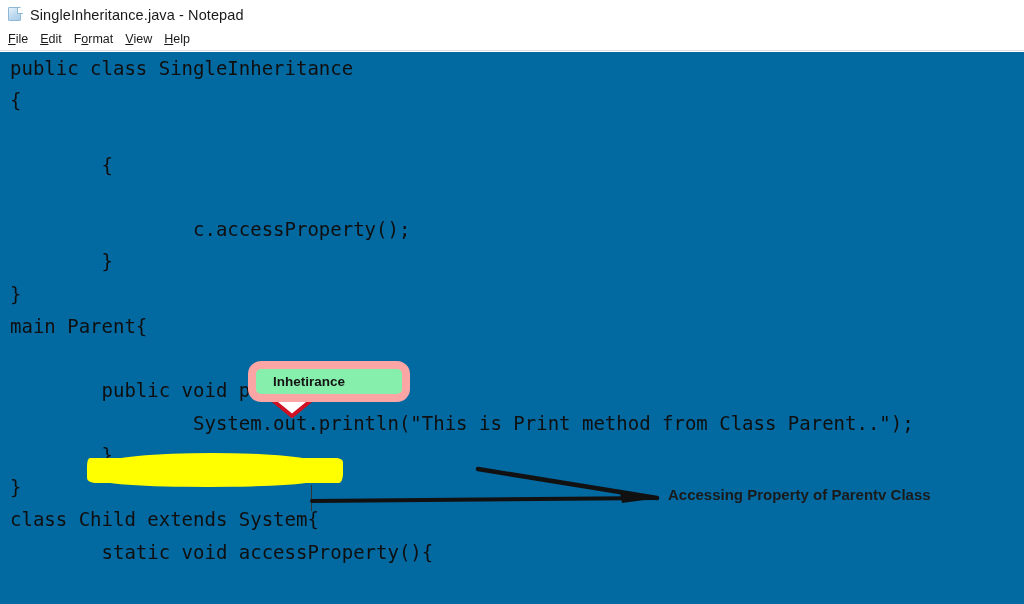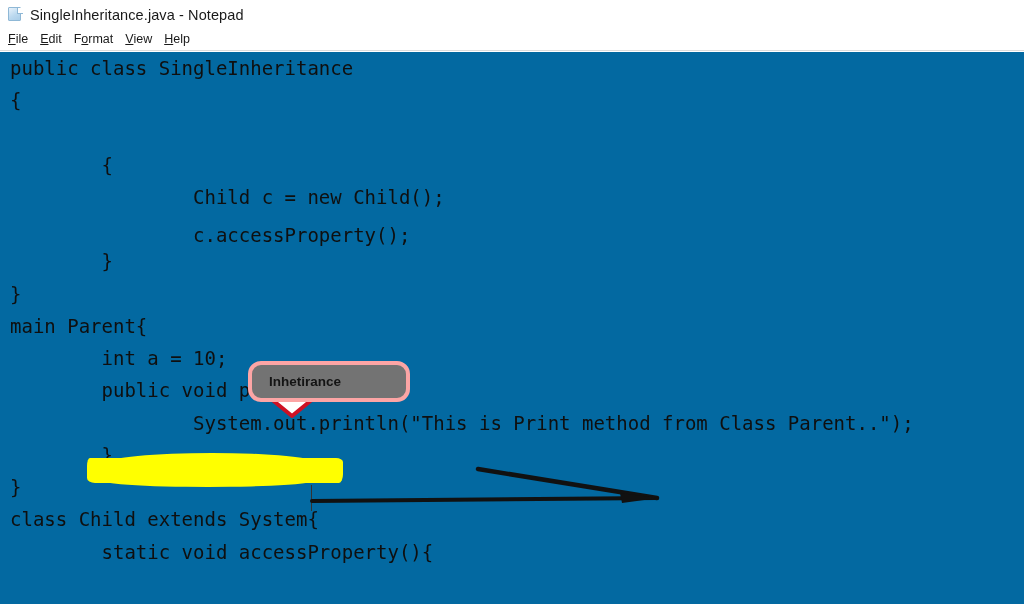--- a/index.html
+++ b/index.html
@@ -145,22 +145,22 @@
     border-radius: 0 0 50% 50% / 0 0 100% 100%;
   }
 
   
   #callout-inheritance {
     position: absolute;
     left: 248px;
     top: 361px;
     width: 162px;
     height: 41px;
-    background: #737373;
-    border: 4px solid #fca5a5;
+    background: #86efac;
+    border: 8px solid #fca5a5;
     border-radius: 13px;
     box-sizing: border-box;
     z-index: 4;
     display: flex;
     align-items: center;
   }
   #callout-inheritance .label {
     font-family: "Liberation Sans", sans-serif;
     font-weight: bold;
     font-size: 13.5px;
@@ -229,26 +229,24 @@
     <div class="menu-item"><span class="acc">V</span>iew</div>
     <div class="menu-item"><span class="acc">H</span>elp</div>
   </div>
   <div id="menu-separator"></div>
 
   <div id="code-area">
     <div id="highlight-child-extends-parent"></div>
     <div class="code-line" style="top:0px">public class SingleInheritance</div>
     <div class="code-line" style="top:32px">{</div>
     <div class="code-line" style="top:97px">        {</div>
-    <div class="code-line" style="top:129px">                Child c = new Child();</div>
-    <div class="code-line" style="top:167px">                c.accessProperty();</div>
+    <div class="code-line" style="top:161px">                c.accessProperty();</div>
     <div class="code-line" style="top:193px">        }</div>
     <div class="code-line" style="top:226px">}</div>
     <div class="code-line" style="top:258px">main Parent{</div>
-    <div class="code-line" style="top:290px">        int a = 10;</div>
     <div class="code-line" style="top:322px">        public void print(){</div>
     <div class="code-line" style="top:355px">                System.out.println("This is Print method from Class Parent..");</div>
     <div class="code-line" style="top:387px">        }</div>
     <div class="code-line" style="top:419px">}</div>
     <div class="code-line" style="top:451px;z-index:2">class Child extends System{</div>
     <div class="code-line" style="top:484px">        static void accessProperty(){</div>
     <div class="code-line" style="top:548px">                print();</div>
     
     
   </div>
@@ -261,14 +259,15 @@
   </svg>
   <div id="callout-inheritance">
     <span class="label">Inhetirance</span>
   </div>
 
   <svg id="annotation-pointer" viewBox="0 0 380 60">
     <path d="M178 14 L357 43" stroke="#111111" stroke-width="4.5" stroke-linecap="round" fill="none"></path>
     <path d="M12 46 L357 43" stroke="#111111" stroke-width="4" stroke-linecap="round" fill="none"></path>
     <path d="M320 38 L359 43 L322 48 Z" fill="#111111"></path>
   </svg>
+  <div id="annotation-text">Accessing Property of Parentv Class</div>
 
 </div>
 
 </body></html>

